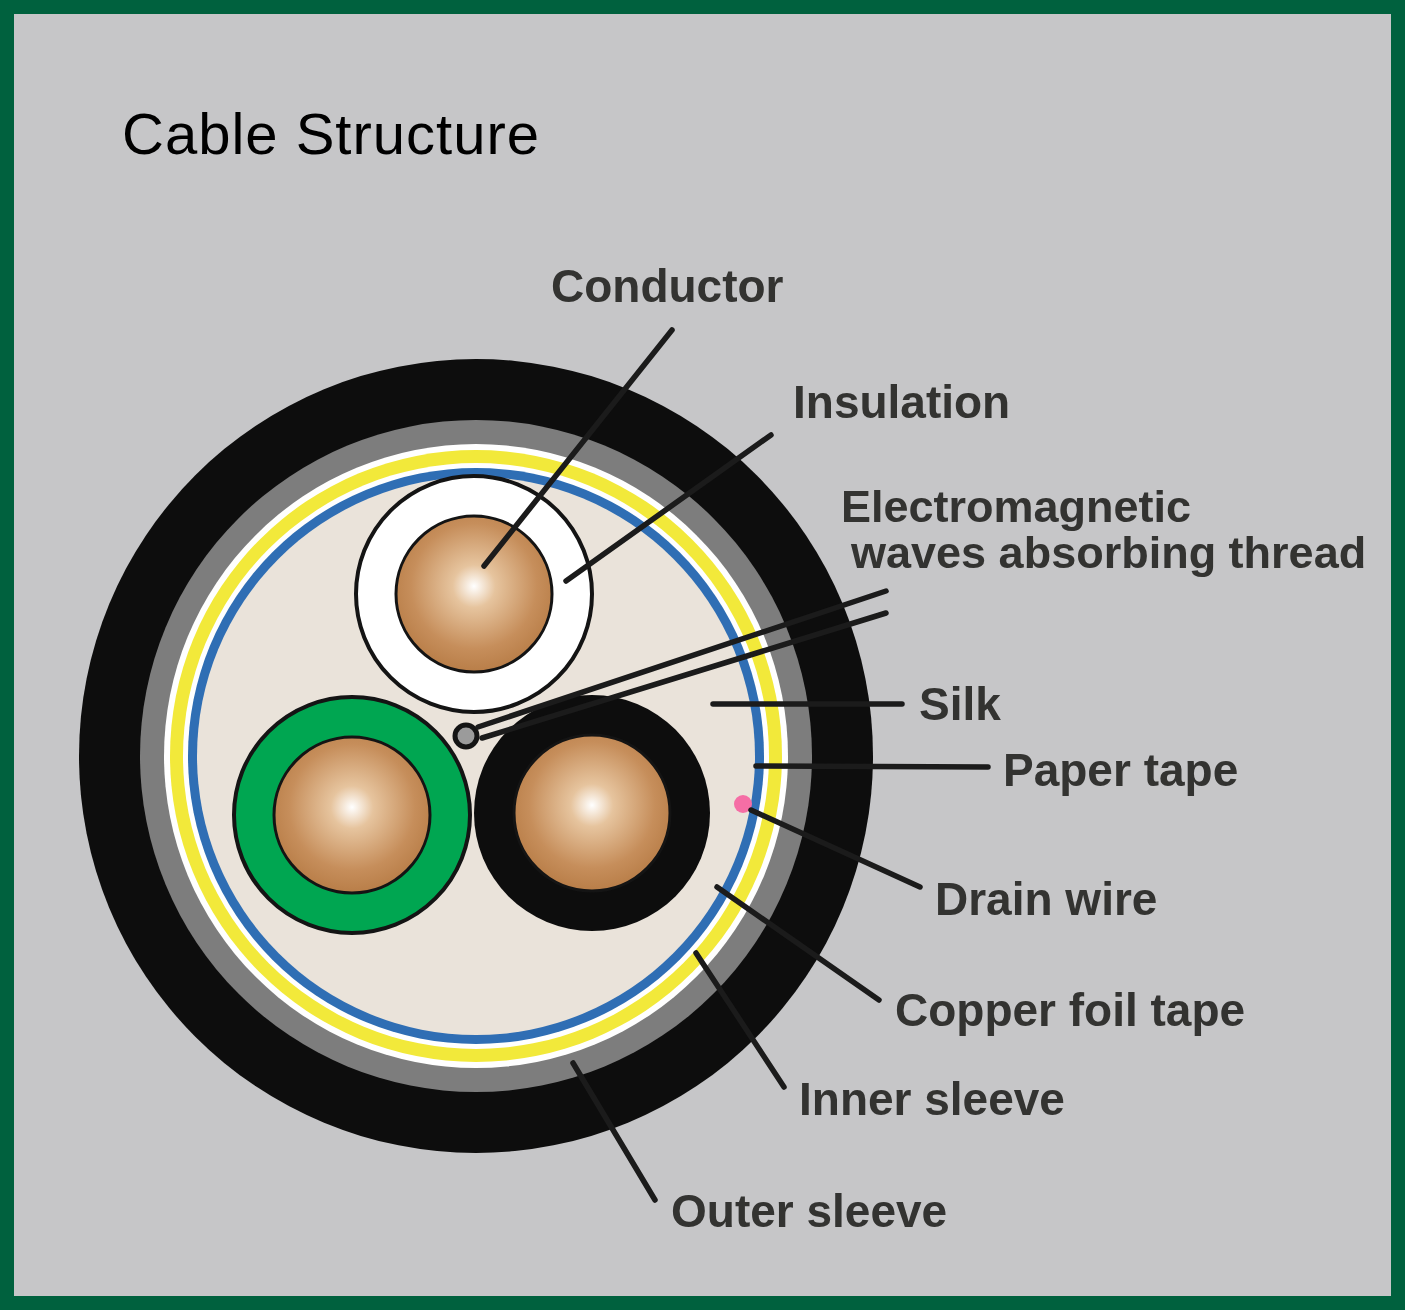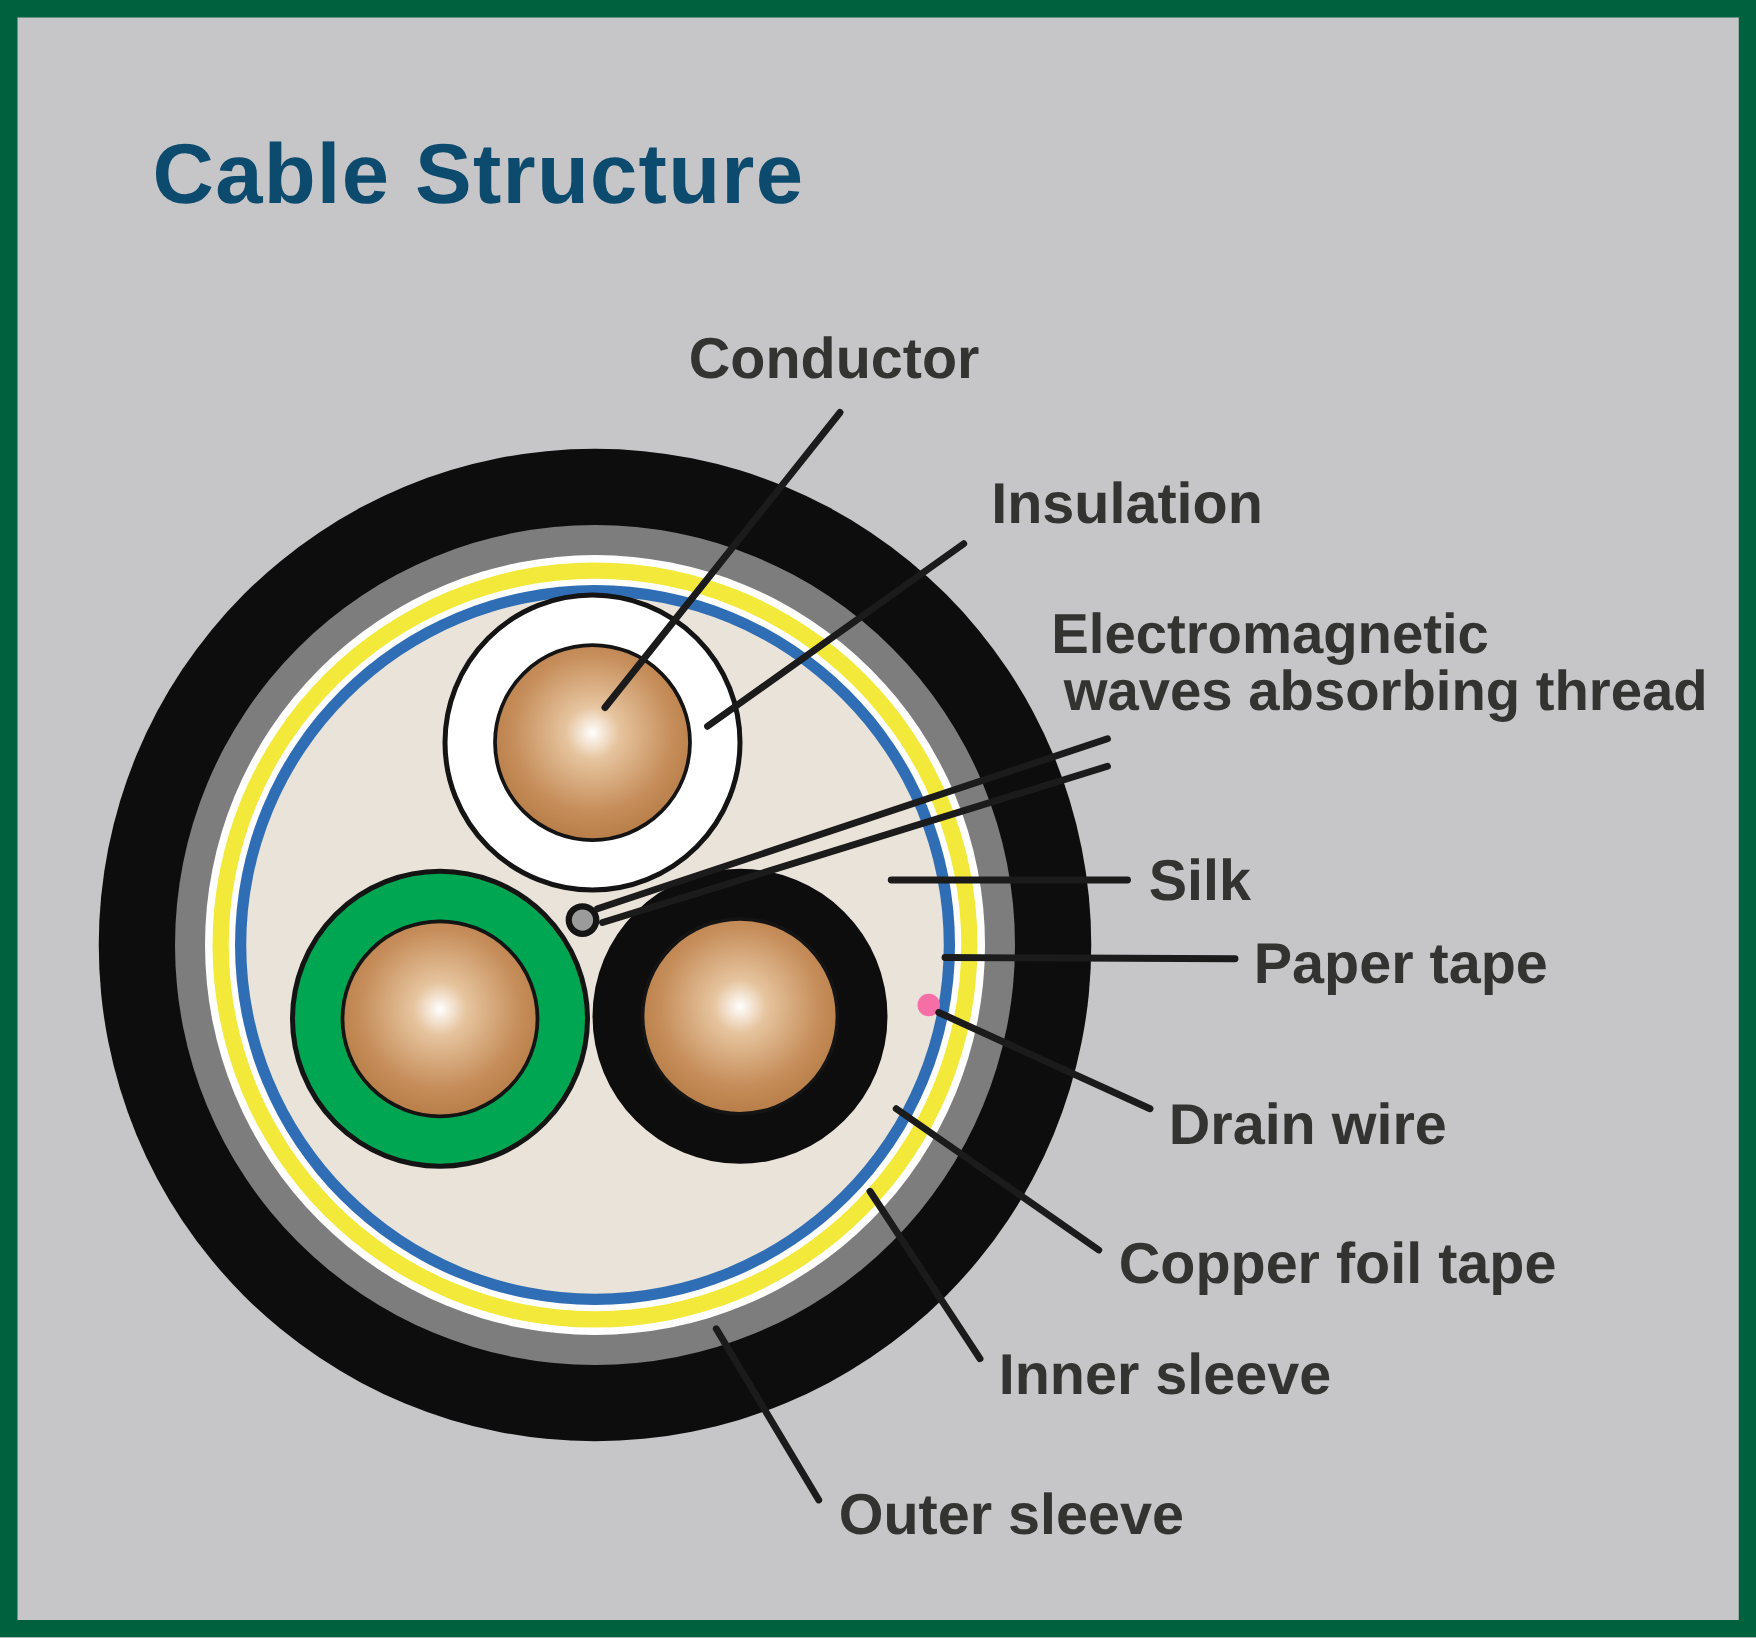--- a/index.html
+++ b/index.html
@@ -15,24 +15,24 @@
     width: 1405px;
     height: 1310px;
     box-sizing: border-box;
     border: 14px solid #00613e;
     background: #c6c6c8;
   }
   #page-title {
     position: absolute;
     left: 108px;
     top: 86px;
-    font-size: 68px;
-    font-weight: 700;
+    font-size: 58px;
+    font-weight: 400;
     letter-spacing: 1px;
-    color: #0c4a6e;
+    color: #000000;
     white-space: nowrap;
   }
   svg.diagram {
     position: absolute;
     left: 0;
     top: 0;
     width: 1405px;
     height: 1310px;
   }
   .lbl {

